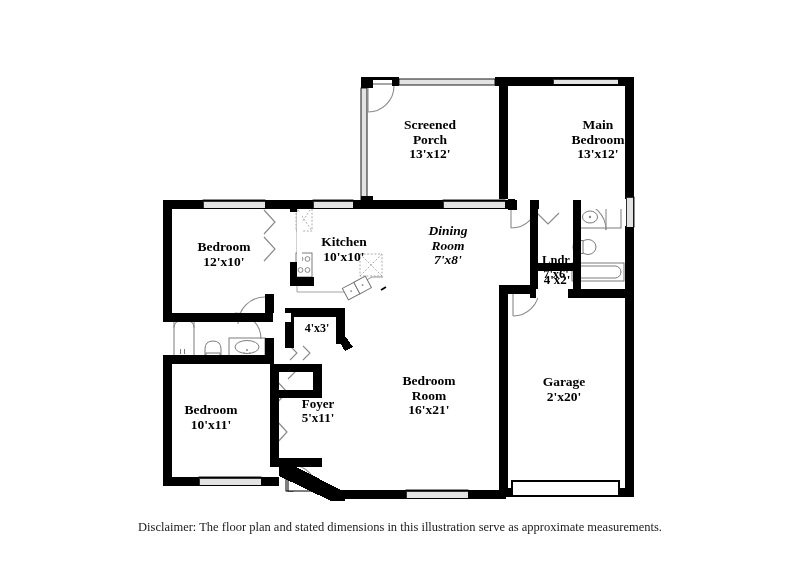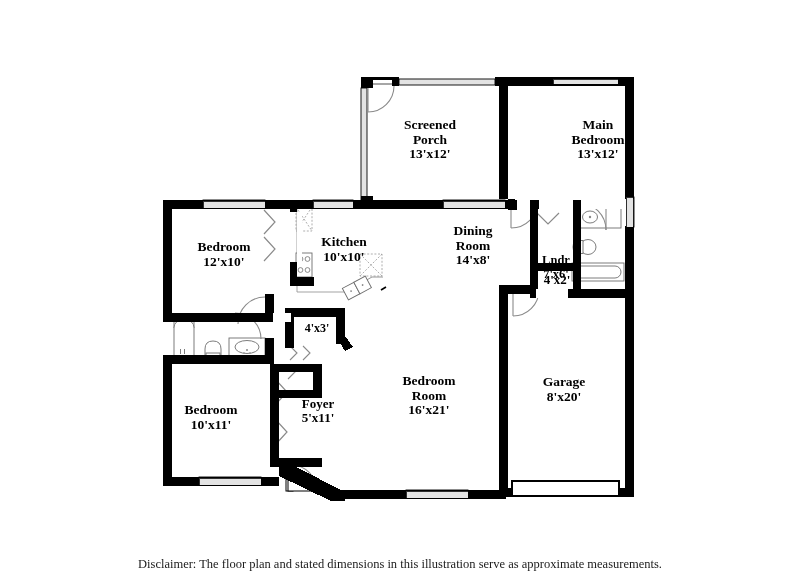--- a/index.html
+++ b/index.html
@@ -48,21 +48,21 @@
     position: absolute;
     left: 0;
     top: 518px;
     width: 800px;
     text-align: center;
     font-family: "Liberation Serif", serif;
     font-size: 12.5px;
     color: #1a1a1a;
     line-height: 1.45;
   }
-  #disclaimer .dline { display: block; margin-top: 37px; }
+  #disclaimer .dline { display: block; }
 </style>
 </head>
 <body>
 
 <div id="plan-wrap">
 
   <svg id="floorplan" viewBox="0 0 800 582" xmlns="http://www.w3.org/2000/svg">
 
     <rect x="0" y="0" width="800" height="582" fill="#ffffff"></rect>
 
@@ -328,24 +328,24 @@
   <div class="room-label sz-lg" style="left:224px; top:255px;">
     <span class="ln">Bedroom</span>
     <span class="ln">12'x10'</span>
   </div>
 
   <div class="room-label sz-lg" style="left:344px; top:250px;">
     <span class="ln">Kitchen</span>
     <span class="ln">10'x10'</span>
   </div>
 
-  <div class="room-label sz-lg" style="left:473px; top:246px;">
+  <div class="room-label sz-lg" style="left:448px; top:246px;font-style:italic;">
     <span class="ln">Dining</span>
     <span class="ln">Room</span>
-    <span class="ln">14'x8'</span>
+    <span class="ln">7'x8'</span>
   </div>
 
   <div class="room-label sz-md" style="left:556px; top:243px;">
     <span class="ln">Lndr</span>
     <span class="ln">7'x6'</span>
   </div>
 
   <div class="room-label sz-xs" style="left:557px; top:280px;">
     <span class="ln">4'x2'</span>
   </div>
@@ -355,21 +355,21 @@
   </div>
 
   <div class="room-label sz-lg" style="left:429px; top:396px;">
     <span class="ln">Bedroom</span>
     <span class="ln">Room</span>
     <span class="ln">16'x21'</span>
   </div>
 
   <div class="room-label sz-lg" style="left:564px; top:390px;">
     <span class="ln">Garage</span>
-    <span class="ln">8'x20'</span>
+    <span class="ln">2'x20'</span>
   </div>
 
   <div class="room-label sz-lg" style="left:211px; top:418px;">
     <span class="ln">Bedroom</span>
     <span class="ln">10'x11'</span>
   </div>
 
   <div class="room-label sz-xs" style="left:318px; top:411px;">
     <span class="ln">Foyer</span>
     <span class="ln">5'x11'</span>

